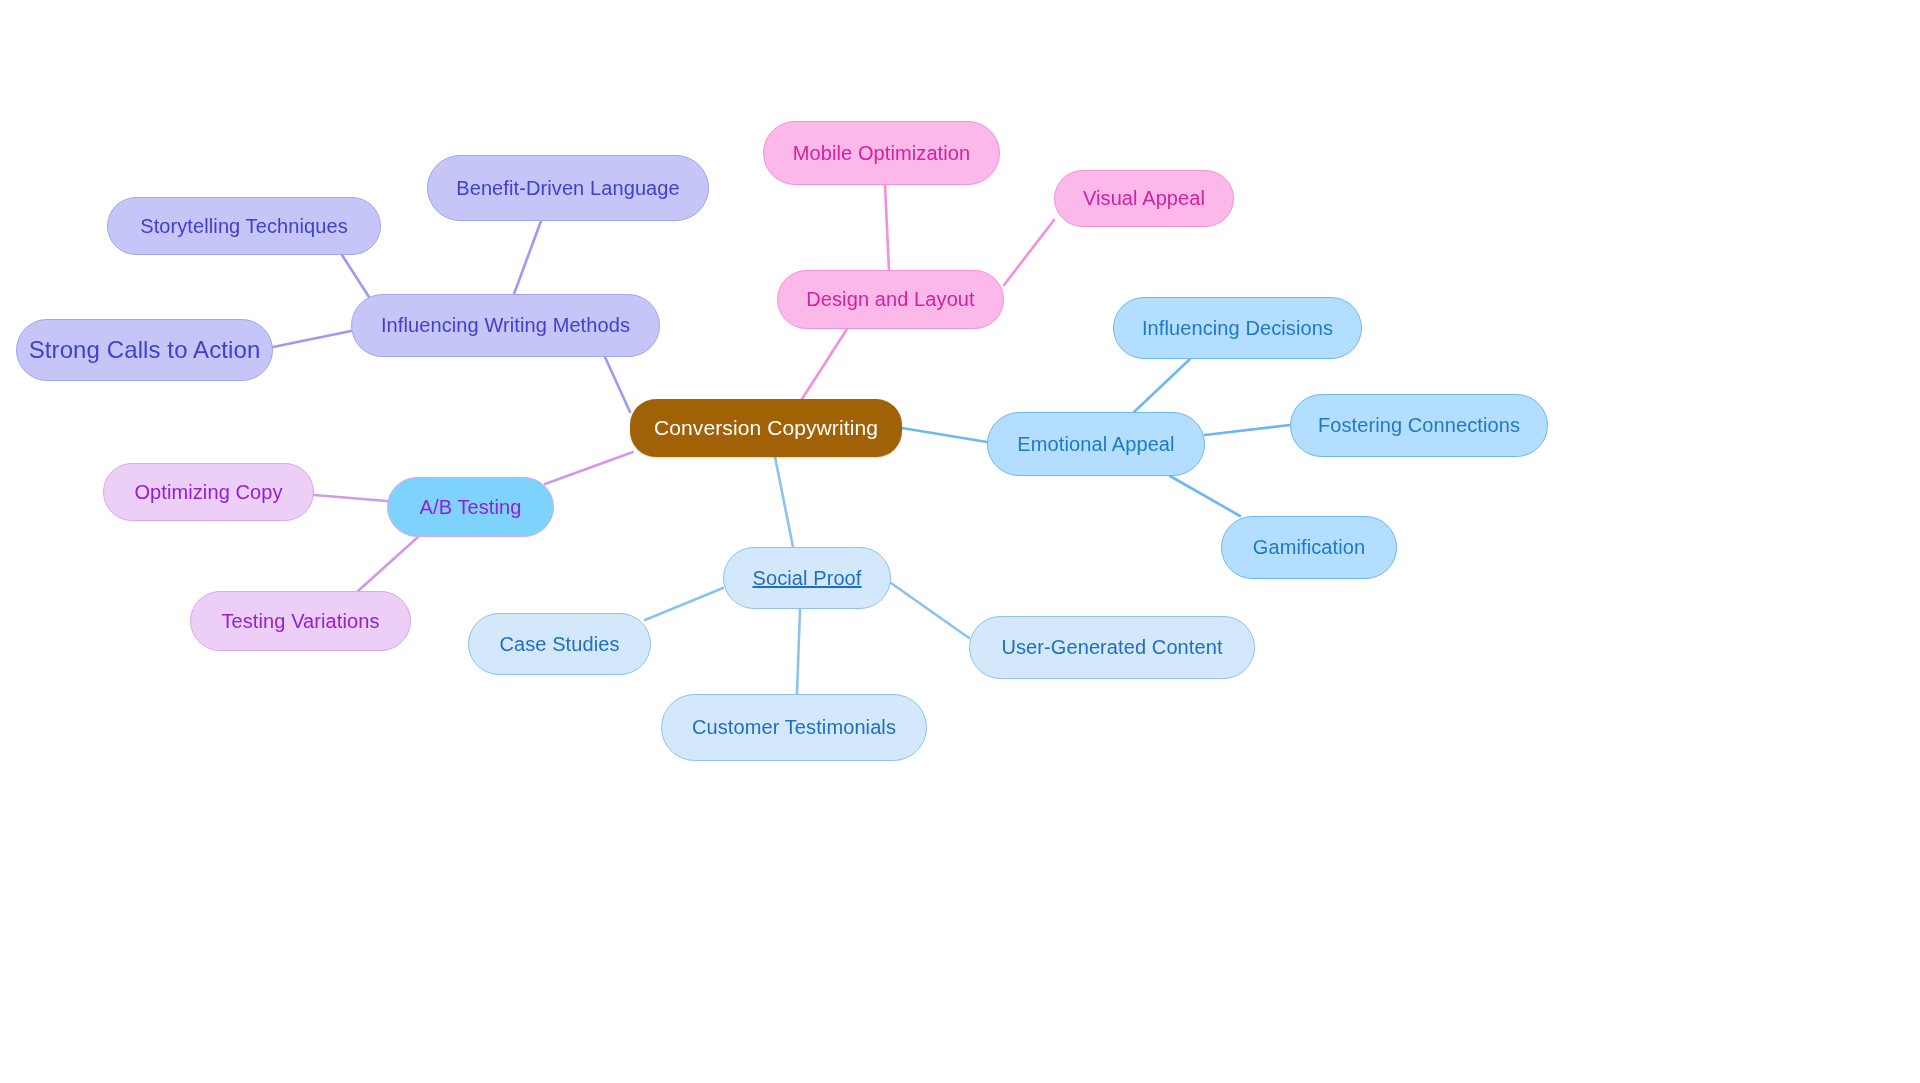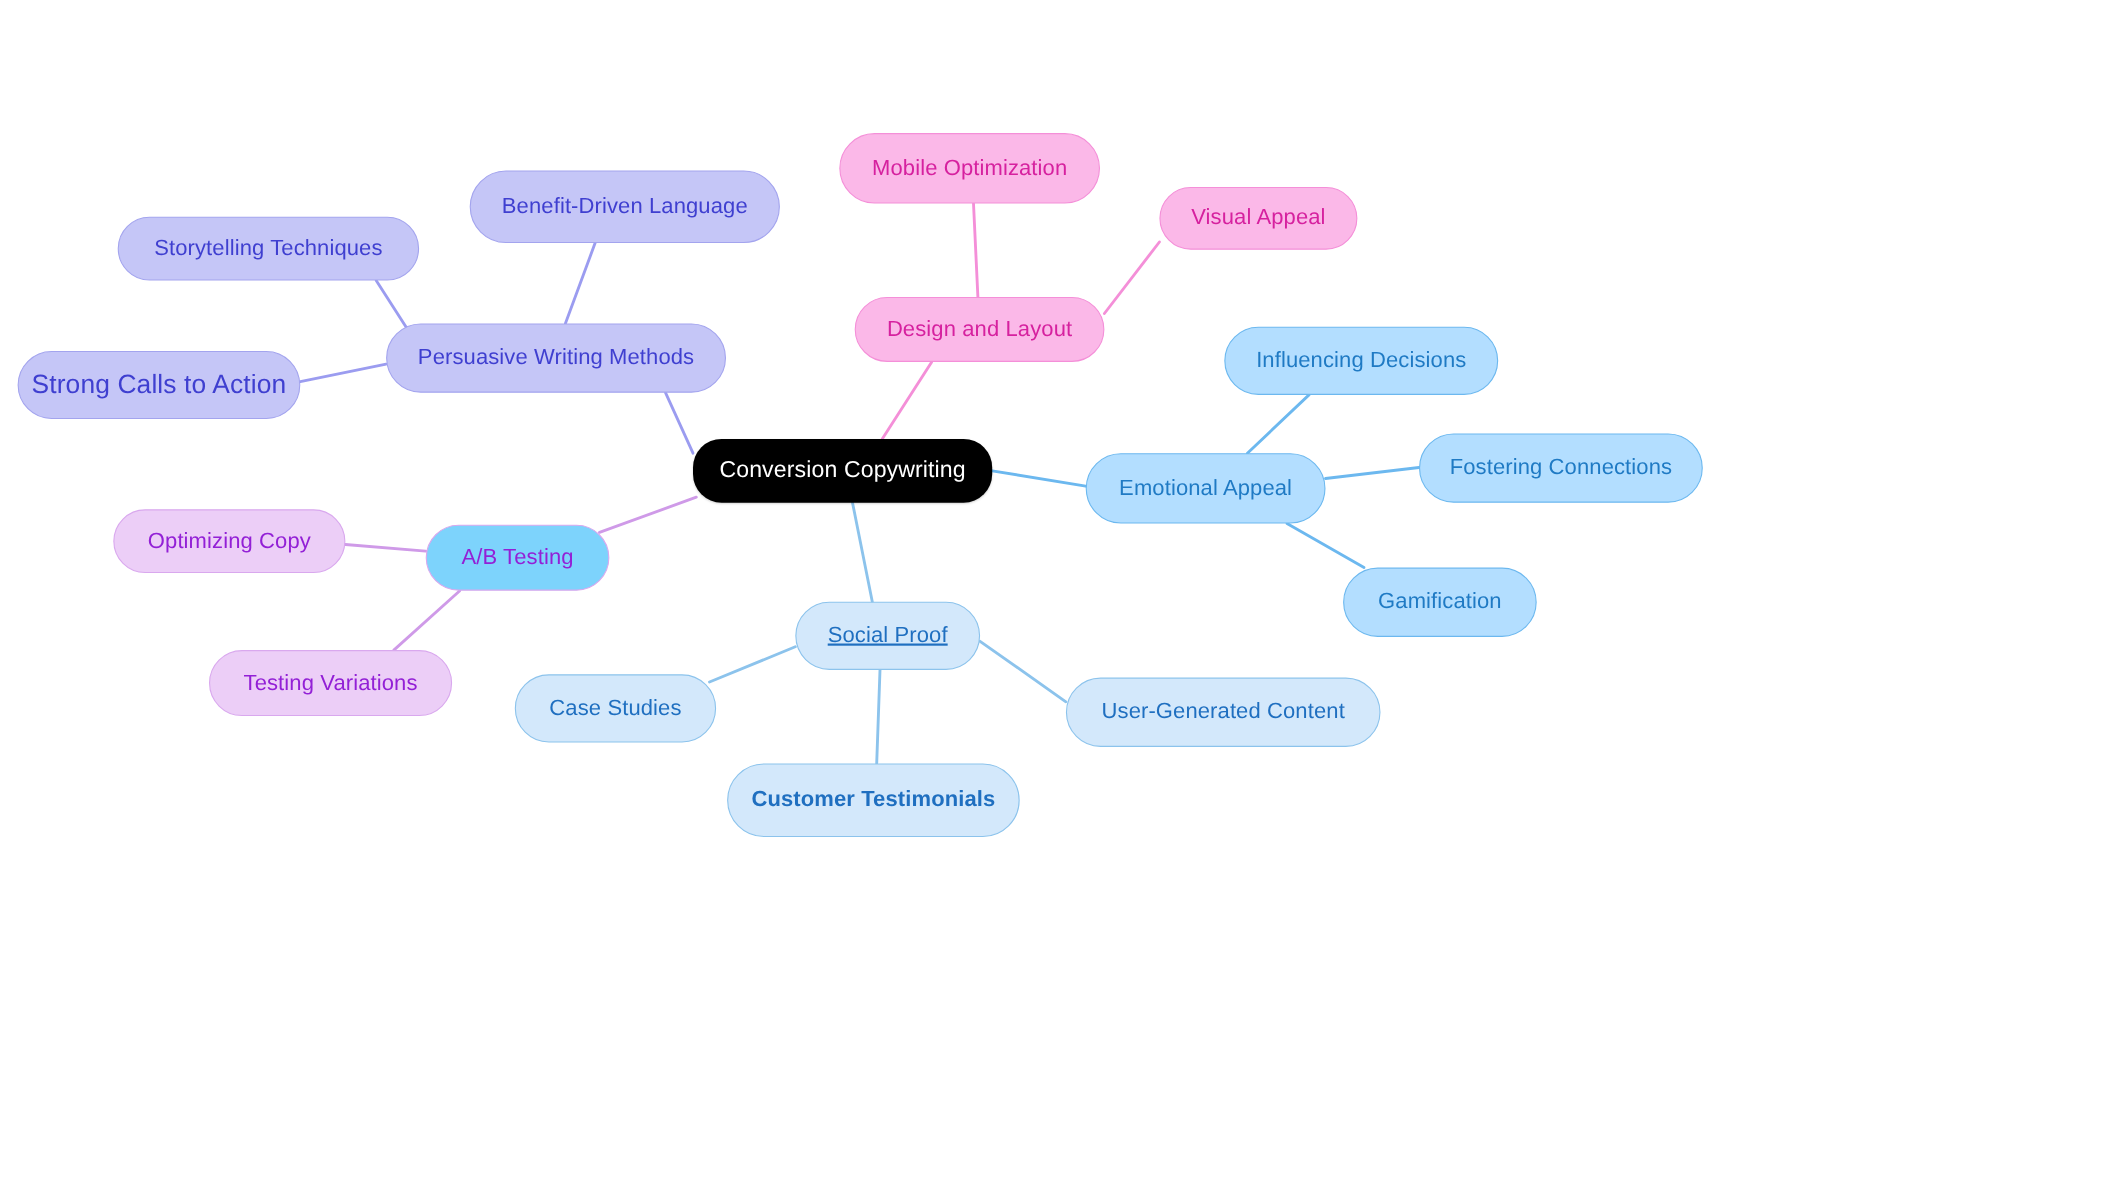--- a/index.html
+++ b/index.html
@@ -69,25 +69,25 @@
       <line x1="1170" y1="476" x2="1240" y2="516" stroke="#6cb8ef" stroke-width="2.6" stroke-linecap="round"></line>
       <line x1="775" y1="457" x2="793" y2="547" stroke="#8cc3ec" stroke-width="2.6" stroke-linecap="round"></line>
       <line x1="723" y1="588" x2="645" y2="620" stroke="#8cc3ec" stroke-width="2.6" stroke-linecap="round"></line>
       <line x1="891" y1="583" x2="969" y2="638" stroke="#8cc3ec" stroke-width="2.6" stroke-linecap="round"></line>
       <line x1="800" y1="609" x2="797" y2="694" stroke="#8cc3ec" stroke-width="2.6" stroke-linecap="round"></line>
       <line x1="633" y1="452" x2="545" y2="484" stroke="#cf9ae8" stroke-width="2.6" stroke-linecap="round"></line>
       <line x1="387" y1="501" x2="314" y2="495" stroke="#cf9ae8" stroke-width="2.6" stroke-linecap="round"></line>
       <line x1="418" y1="537" x2="358" y2="591" stroke="#cf9ae8" stroke-width="2.6" stroke-linecap="round"></line>
     </svg>
   <div id="node-layer">
-      <div class="node node-root" style="left: 630px; top: 399px; width: 272px; height: 58px; background: #000000; color: rgb(255, 255, 255);">
+      <div class="node node-root" style="left: 630px; top: 399px; width: 272px; height: 58px; background: #a16207; color: rgb(255, 255, 255);">
         <span class="node-label" style="font-size: 21px;">Conversion Copywriting</span>
       </div>
       <div class="node" style="left: 351px; top: 294px; width: 309px; height: 63px; background: rgb(197, 198, 247); color: rgb(63, 63, 208); border-color: rgb(163, 164, 238);">
-        <span class="node-label" style="font-size: 20px;">Persuasive Writing Methods</span>
+        <span class="node-label" style="font-size: 20px;">Influencing Writing Methods</span>
       </div>
       <div class="node" style="left: 107px; top: 197px; width: 274px; height: 58px; background: rgb(197, 198, 247); color: rgb(63, 63, 208); border-color: rgb(163, 164, 238);">
         <span class="node-label" style="font-size: 20px;">Storytelling Techniques</span>
       </div>
       <div class="node" style="left: 427px; top: 155px; width: 282px; height: 66px; background: rgb(197, 198, 247); color: rgb(63, 63, 208); border-color: rgb(163, 164, 238);">
         <span class="node-label" style="font-size: 20px;">Benefit-Driven Language</span>
       </div>
       <div class="node" style="left: 16px; top: 319px; width: 257px; height: 62px; background: rgb(197, 198, 247); color: rgb(63, 63, 208); border-color: rgb(163, 164, 238);">
         <span class="node-label" style="font-size: 24px;">Strong Calls to Action</span>
       </div>
@@ -115,21 +115,21 @@
       <div class="node" style="left: 723px; top: 547px; width: 168px; height: 62px; background: rgb(211, 232, 251); color: rgb(31, 111, 192); border-color: rgb(140, 195, 236);">
         <span class="node-label" style="font-size: 20px; text-decoration: underline;">Social Proof</span>
       </div>
       <div class="node" style="left: 468px; top: 613px; width: 183px; height: 62px; background: rgb(211, 232, 251); color: rgb(31, 111, 192); border-color: rgb(140, 195, 236);">
         <span class="node-label" style="font-size: 20px;">Case Studies</span>
       </div>
       <div class="node" style="left: 969px; top: 616px; width: 286px; height: 63px; background: rgb(211, 232, 251); color: rgb(31, 111, 192); border-color: rgb(140, 195, 236);">
         <span class="node-label" style="font-size: 20px;">User-Generated Content</span>
       </div>
       <div class="node" style="left: 661px; top: 694px; width: 266px; height: 67px; background: rgb(211, 232, 251); color: rgb(31, 111, 192); border-color: rgb(140, 195, 236);">
-        <span class="node-label" style="font-size: 20px; font-weight: bold;">Customer Testimonials</span>
+        <span class="node-label" style="font-size: 20px;">Customer Testimonials</span>
       </div>
       <div class="node" style="left: 387px; top: 477px; width: 167px; height: 60px; background: #7dd3fc; color: rgb(147, 32, 214); border-color: rgb(217, 168, 238);">
         <span class="node-label" style="font-size: 20px;">A/B Testing</span>
       </div>
       <div class="node" style="left: 103px; top: 463px; width: 211px; height: 58px; background: rgb(236, 206, 247); color: rgb(147, 32, 214); border-color: rgb(217, 168, 238);">
         <span class="node-label" style="font-size: 20px;">Optimizing Copy</span>
       </div>
       <div class="node" style="left: 190px; top: 591px; width: 221px; height: 60px; background: rgb(236, 206, 247); color: rgb(147, 32, 214); border-color: rgb(217, 168, 238);">
         <span class="node-label" style="font-size: 20px;">Testing Variations</span>
       </div>

